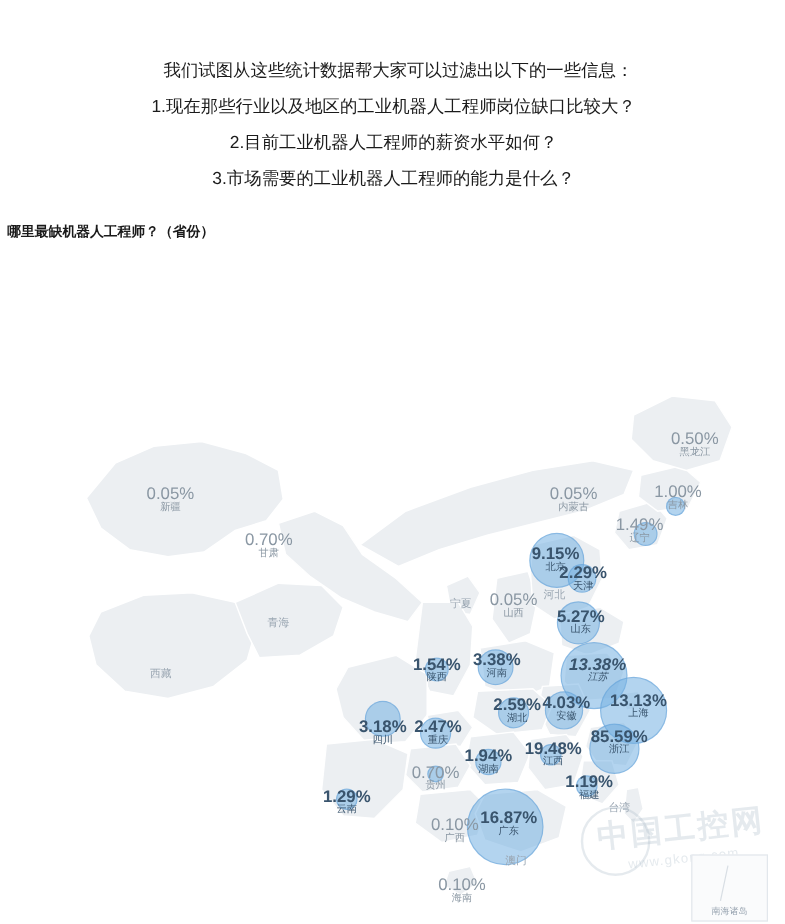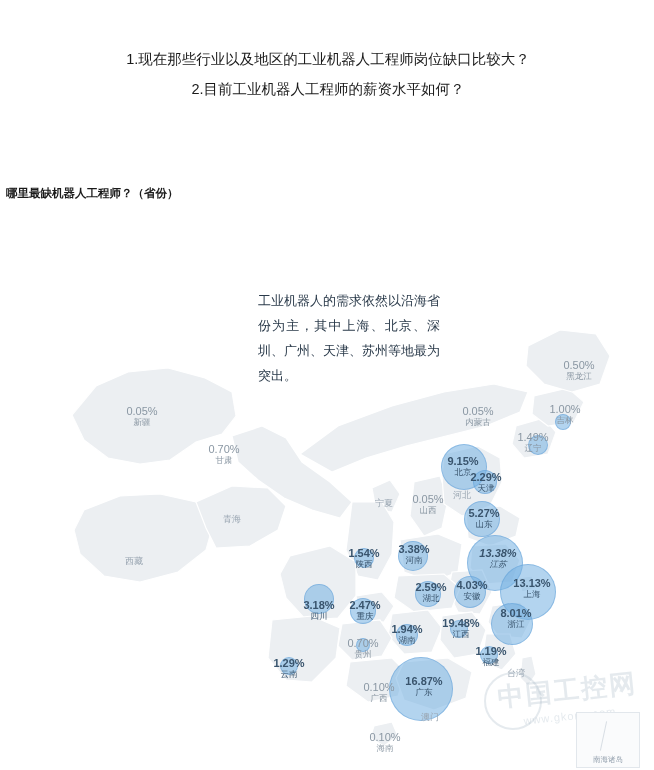--- a/index.html
+++ b/index.html
@@ -107,21 +107,21 @@
   }
   
   .plabel {
     position: absolute;
     text-align: center;
     pointer-events: none;
     white-space: nowrap;
   }
   .plabel .pct {
     display: block;
-    font-size: 11px;
+    font-size: 14px;
     color: #5c6b7a;
     line-height: 11px;
   }
   .plabel .nm {
     display: block;
     font-size: 8.5px;
     color: #5c6b7a;
     line-height: 11px;
   }
   .plabel.plain .pct { color: #8a97a3; }
@@ -193,22 +193,24 @@
     transform: rotate(12deg);
   }
 </style>
 </head>
 <body>
 
 <div class="page">
 
 
   <div class="intro">
+    <div class="intro-line l1">我们试图从这些统计数据帮大家可以过滤出以下的一些信息：</div>
     <div class="intro-line l2">1.现在那些行业以及地区的工业机器人工程师岗位缺口比较大？</div>
     <div class="intro-line l3">2.目前工业机器人工程师的薪资水平如何？</div>
+    <div class="intro-line l4">3.市场需要的工业机器人工程师的能力是什么？</div>
   </div>
 
   <div class="section-title">哪里最缺机器人工程师？（省份）</div>
 
   <div class="map-wrap">
 
     <svg class="map-svg" viewBox="0 0 654 560">
       <g fill="#eceff2" stroke="#ffffff" stroke-width="1.2">
 
         <path d="M72,205 L96,176 L128,162 L168,158 L205,168 L232,182 L236,206 L222,224 L196,232 L170,250 L140,254 L108,248 L84,230 Z"></path>
@@ -287,21 +289,20 @@
     <div class="bubble" style="left:473px;top:260px;width:22px;height:22px;"></div>
     <div class="bubble" style="left:396px;top:414px;width:20px;height:20px;"></div>
     <div class="bubble" style="left:354px;top:338px;width:18px;height:18px;"></div>
     <div class="bubble" style="left:528px;top:225px;width:18px;height:18px;"></div>
     <div class="bubble" style="left:450px;top:410px;width:16px;height:16px;"></div>
     <div class="bubble" style="left:480px;top:436px;width:16px;height:16px;"></div>
     <div class="bubble" style="left:280px;top:447px;width:16px;height:16px;"></div>
     <div class="bubble" style="left:555px;top:204px;width:14px;height:14px;"></div>
     <div class="bubble" style="left:356px;top:428px;width:12px;height:12px;"></div>
 
-    <div class="map-note">工业机器人的需求依然以沿海省份为主，其中上海、北京、深圳、广州、天津、苏州等地最为突出。</div>
 
     <div class="plabel plain" style="left:552px;top:150px;width:54px;">
       <span class="pct">0.50%</span>
       <span class="nm">黑龙江</span>
     </div>
     <div class="plabel plain" style="left:540px;top:194px;width:50px;">
       <span class="pct">1.00%</span>
       <span class="nm">吉林</span>
     </div>
     <div class="plabel plain" style="left:508px;top:222px;width:50px;">
@@ -350,21 +351,21 @@
     </div>
     <div class="plabel strong" style="left:468px;top:338px;width:60px;font-style:italic;">
       <span class="pct">13.38%</span>
       <span class="nm">江苏</span>
     </div>
     <div class="plabel strong" style="left:502px;top:368px;width:60px;">
       <span class="pct">13.13%</span>
       <span class="nm">上海</span>
     </div>
     <div class="plabel strong" style="left:488px;top:398px;width:56px;">
-      <span class="pct">8.01%</span>
+      <span class="pct">85.59%</span>
       <span class="nm">浙江</span>
     </div>
     <div class="plabel strong" style="left:444px;top:370px;width:56px;">
       <span class="pct">4.03%</span>
       <span class="nm">安徽</span>
     </div>
     <div class="plabel strong" style="left:386px;top:334px;width:56px;">
       <span class="pct">3.38%</span>
       <span class="nm">河南</span>
     </div>

